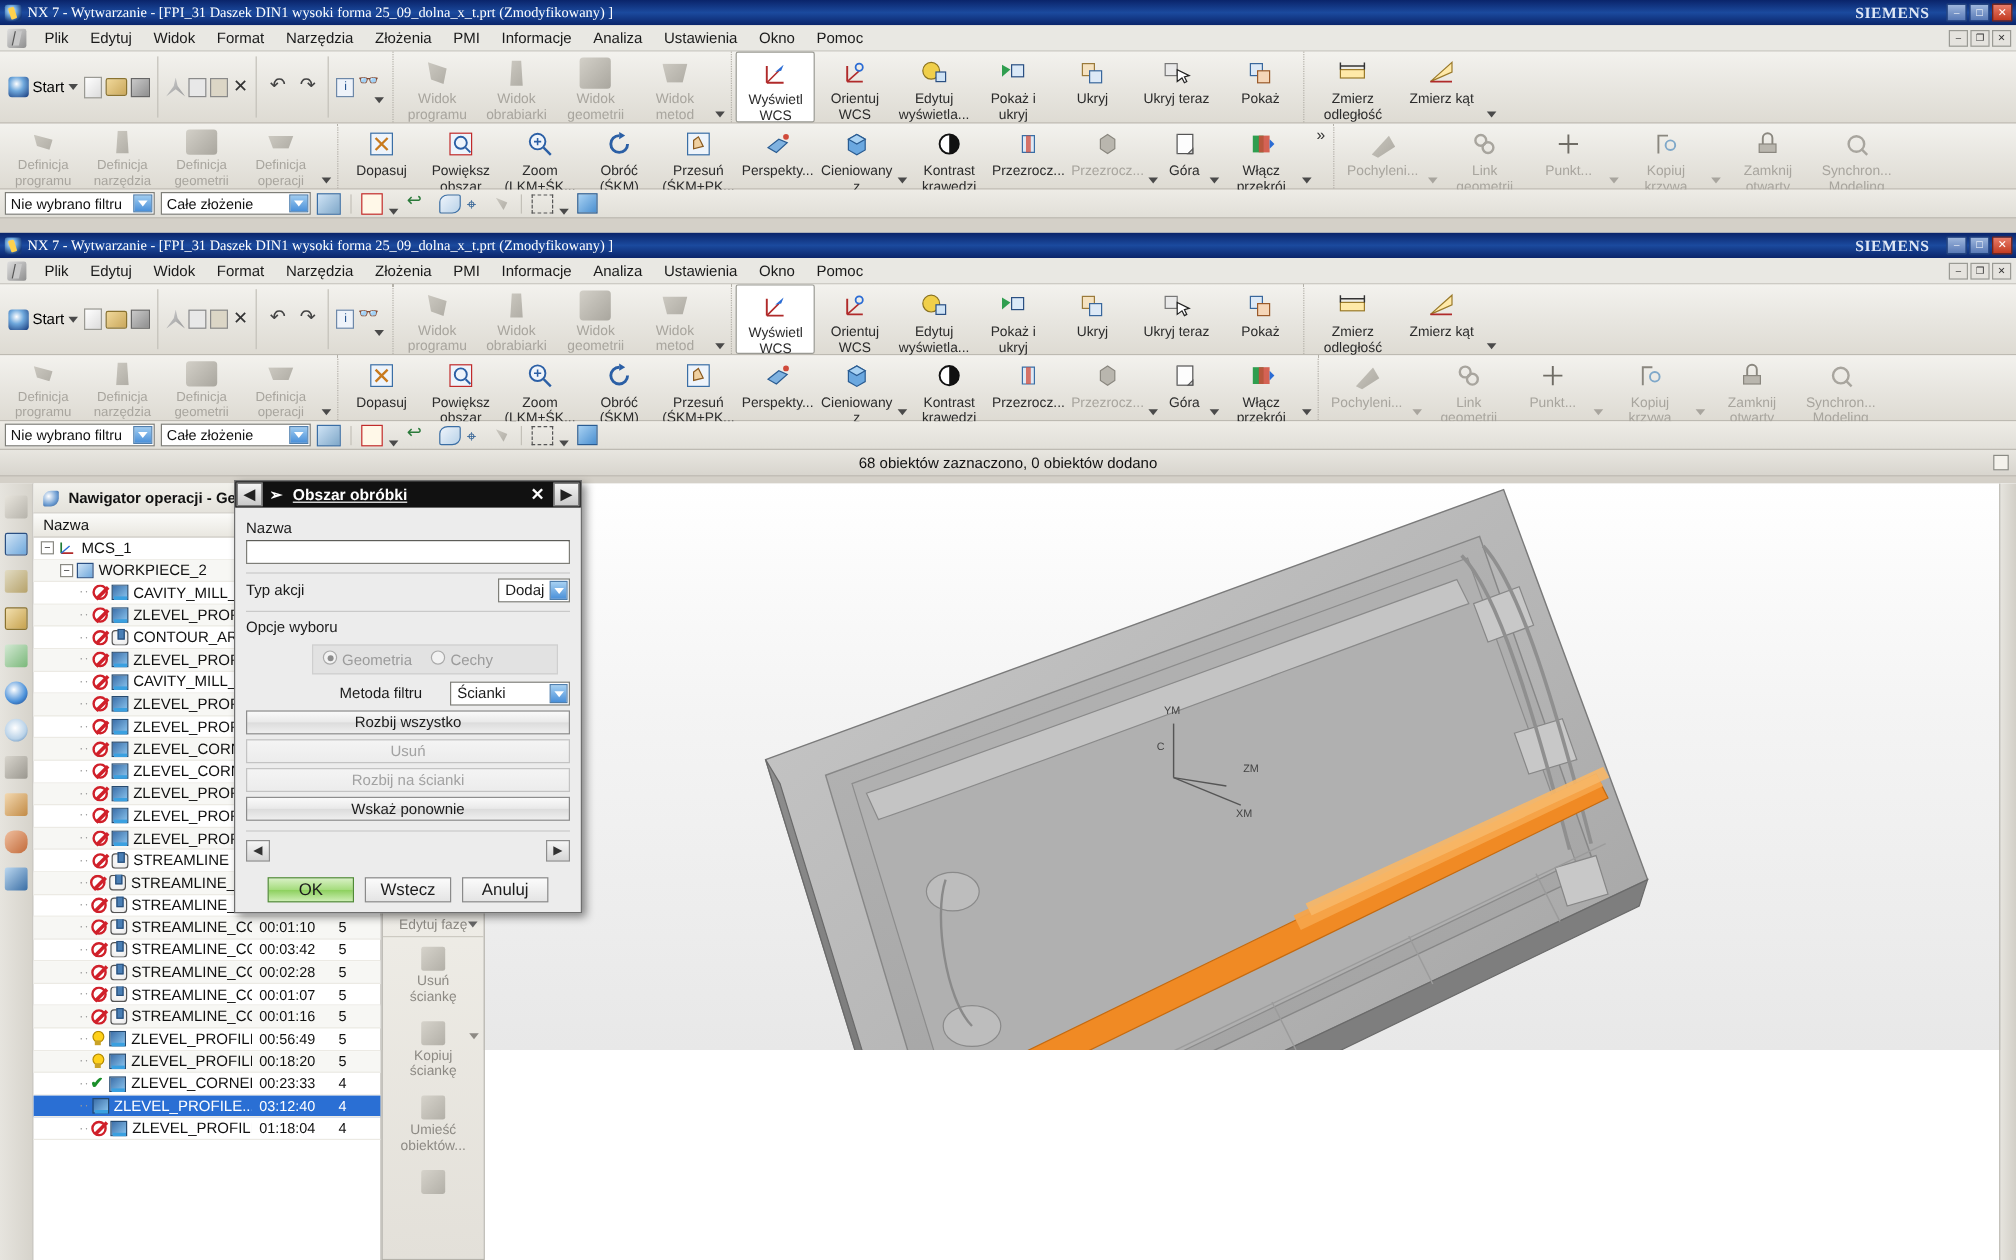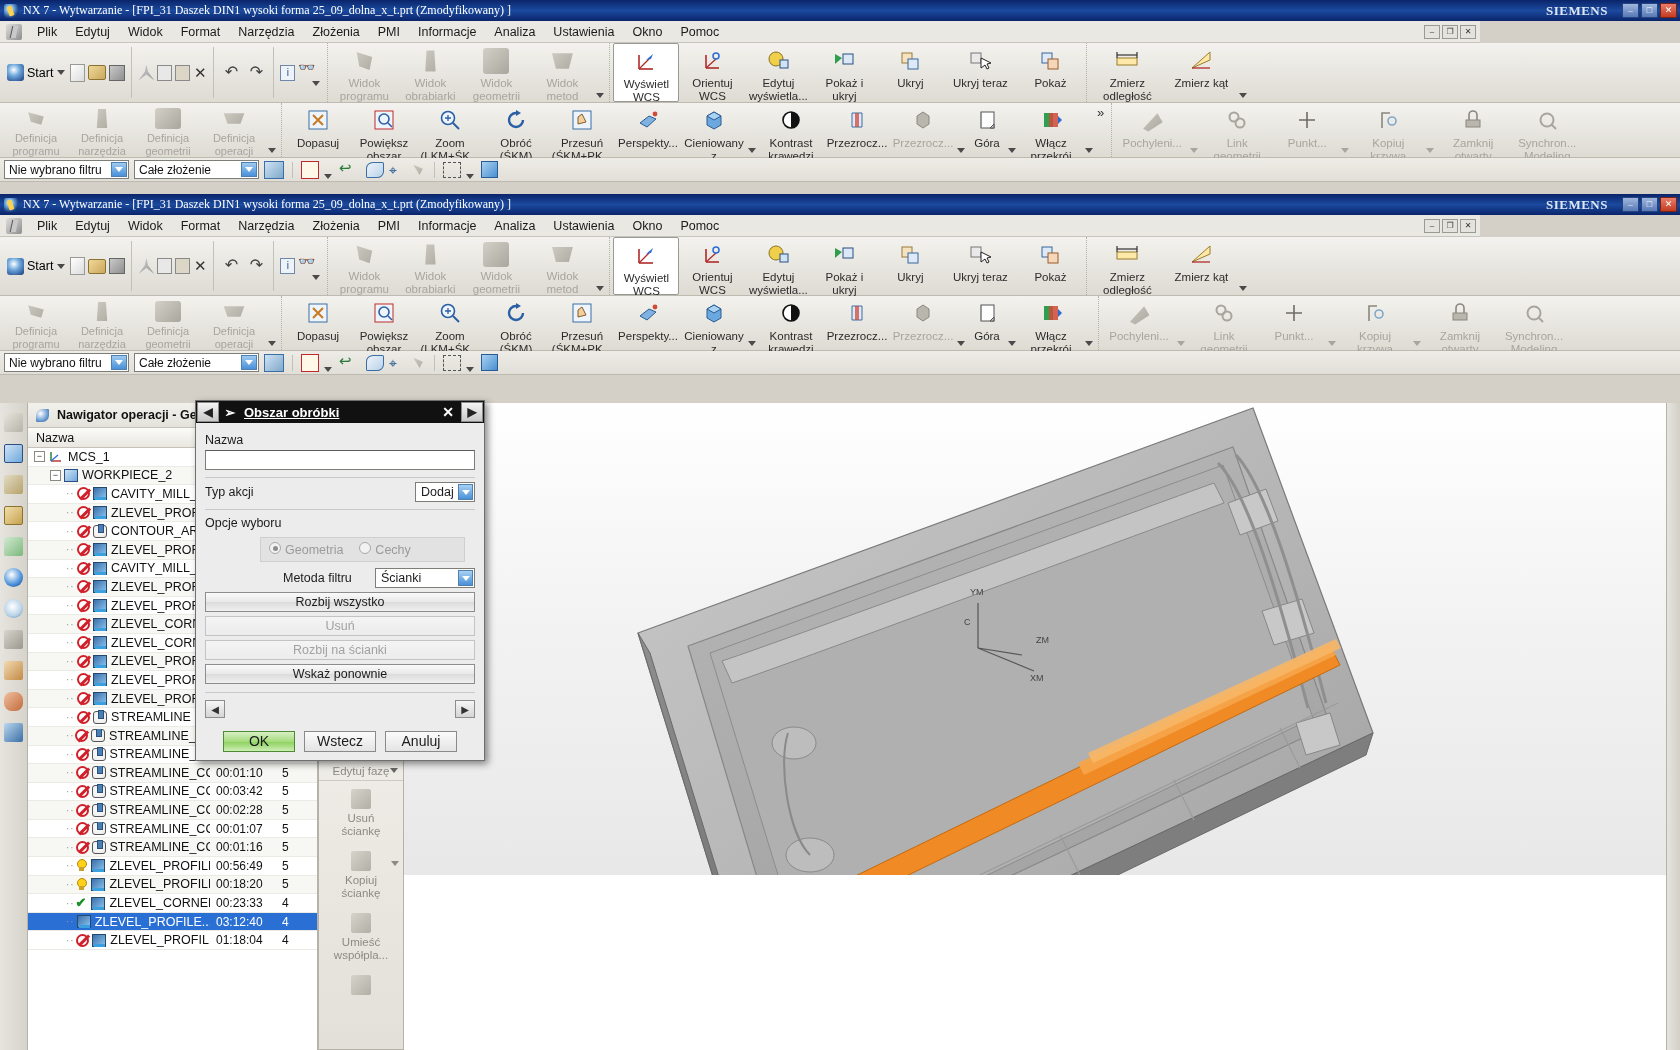--- a/index.html
+++ b/index.html
@@ -36,21 +36,21 @@
   .tb-btns { display: flex; gap: 2px; padding-right: 3px; }
   .tb-btn {
     width: 17px; height: 15px; background: linear-gradient(to bottom,#9fb7dd,#5879b6);
     border: 1px solid #26457e; color: #fff; font-size: 9px; line-height: 13px;
     text-align: center; border-radius: 1px;
   }
   .tb-btn.close { background: linear-gradient(to bottom,#e97d6a,#c23b21); border-color:#7d2211; }
 
   
   .menubar {
-    position: absolute; left: 0; width: 1480px; height: 22px;
+    position: absolute; left: 0; width: 1680px; height: 22px;
     background: #e9e8e3; border-bottom: 1px solid #c6c4bd;
     display: flex; align-items: center; font-size: 12.5px; color: #1a1a1a;
   }
   .menubar .mlogo {
     width: 16px; height: 16px; margin: 0 6px 0 6px;
     background: linear-gradient(135deg,#dedede,#8e8e8e);
     border-radius: 2px; position: relative;
   }
   .menubar .mlogo::after{
     content:""; position:absolute; left:5px; top:2px; width:5px;height:12px;
@@ -1130,20 +1130,24 @@
     <div class="sbtn" style="font-size:15px;color:#2a7a3a;line-height:18px;">↩</div>
     <div class="sbtn" style="width:18px;height:16px;background:linear-gradient(135deg,#eef4fb,#b9d2e8);border:1px solid #3a6ea5;border-radius:40% 10%;"></div>
     <div class="sbtn" style="width:16px;height:16px;color:#2a5c92;font-size:14px;line-height:16px;">⌖</div>
     <div class="sbtn" style="width:16px;height:16px;background:linear-gradient(135deg,#d3d0c8,#a9a69e);clip-path:polygon(20% 20%,80% 45%,60% 85%);"></div>
     <div class="vdiv" style="height:16px;"></div>
     <div class="sbtn" style="width:18px;height:16px;border:1.5px dashed #555;"></div>
     <div class="caret" style="margin:0 2px 2px 0;"></div>
     <div class="sbtn" style="width:17px;height:17px;background:linear-gradient(135deg,#a9d2f3,#4a8fd0);border:1px solid #2a5c92;"></div>
   </div>
 
+  <div class="statusbar" style="top:375px;">
+    <span>68 obiektów zaznaczono, 0 obiektów dodano</span>
+    <span style="position:absolute;right:6px;width:13px;height:13px;border:1px solid #8a8a84;background:#f4f2ec;"></span>
+  </div>
 
   <div class="workspace"></div>
 
   <div class="leftrail">
     <div class="railicon" style="background:linear-gradient(135deg,#e7e4dc,#b6b3ab);"></div>
     <div class="railicon" style="background:linear-gradient(135deg,#cfe3f5,#6fa8dc);border:1px solid #2a4f82;"></div>
     <div class="railicon" style="background:linear-gradient(135deg,#e2dcc4,#b6a26a);"></div>
     <div class="railicon" style="background:linear-gradient(135deg,#f2dfae,#c6a24e);border:1px solid #8a7330;"></div>
     <div class="railicon" style="background:linear-gradient(135deg,#d4e9d4,#7ab87a);"></div>
     <div class="railicon" style="background:radial-gradient(circle at 40% 35%,#fff,#4a90d9 60%,#16387a);border-radius:50%;"></div>
@@ -1513,21 +1517,21 @@
     </div>
     <div class="mfbtn">
       <div class="mi"></div>
       <span style="white-space:pre-line;">Kopiuj
 ściankę</span>
       <span class="c2"></span>
     </div>
     <div class="mfbtn">
       <div class="mi"></div>
       <span style="white-space:pre-line;">Umieść
-współpla...</span>
+obiektów...</span>
     </div>
     <div class="mfbtn">
       <div class="mi"></div>
       <span style="white-space:pre-line;"></span>
     </div>
   </div>
 
   <div class="dialog">
     <div class="dlg-title">
       <div class="dlg-nav">◀</div>

